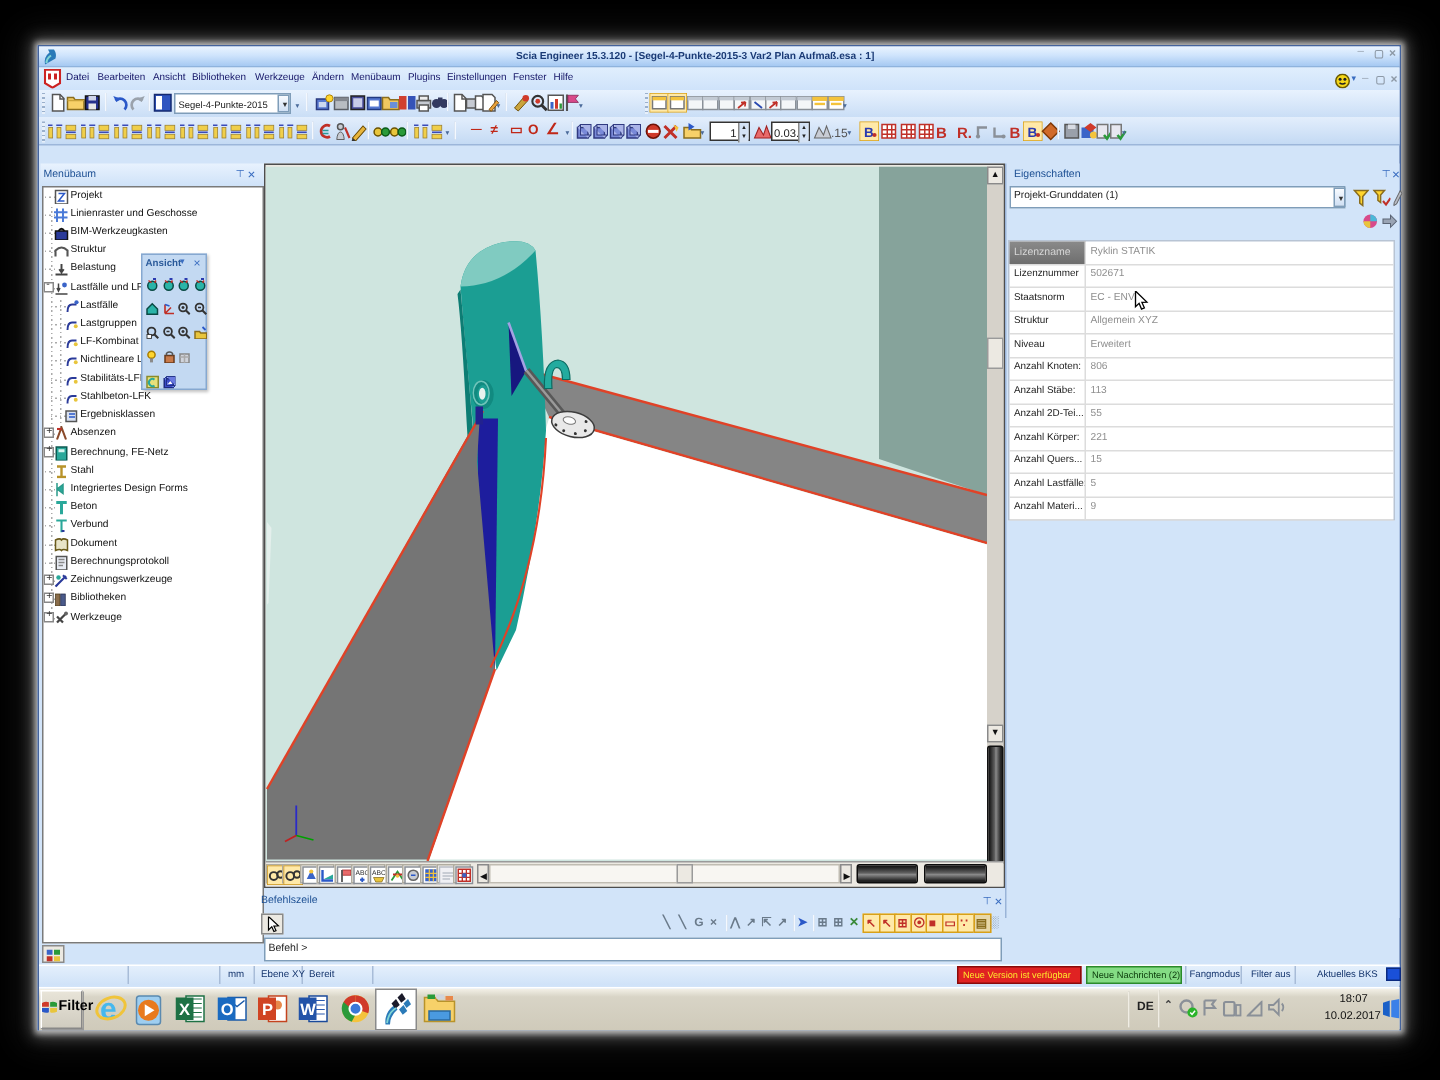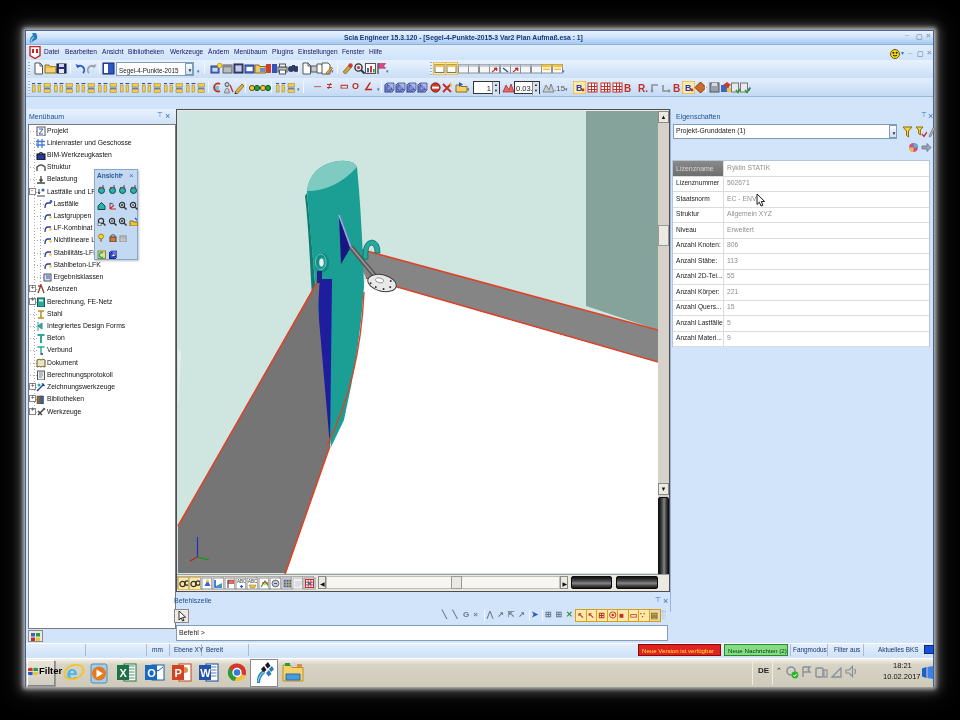--- a/index.html
+++ b/index.html
@@ -1331,17 +1331,17 @@
     <rect x="1" y="2" width="7" height="9" rx="1" fill="none" stroke="#8a9098" stroke-width="1.4"></rect>
     <rect x="9" y="4" width="3" height="7" fill="none" stroke="#8a9098" stroke-width="1.2"></rect>
   </svg>
 <svg style="position:absolute;left:831px;top:667px" width="11" height="11" viewBox="0 0 11 11">
     <path d="M1 10 L10 10 10 1Z" fill="none" stroke="#8a9098" stroke-width="1.3"></path>
   </svg>
 <svg style="position:absolute;left:845px;top:665px" width="13" height="13" viewBox="0 0 13 13">
     <path d="M1 5 h3 l3.5-3.5 v10 L4 8 H1Z" fill="none" stroke="#8a9098" stroke-width="1.2"></path>
     <path d="M9.5 4 a3.5 3.5 0 0 1 0 5" fill="none" stroke="#8a9098" stroke-width="1.2"></path>
   </svg>
-<div style="position:absolute;left:893px;top:661px;font-size:7.5px;color:#111;font-weight:normal;white-space:nowrap;line-height:9.5px;">18:21</div>
+<div style="position:absolute;left:893px;top:661px;font-size:7.5px;color:#111;font-weight:normal;white-space:nowrap;line-height:9.5px;">18:07</div>
 <div style="position:absolute;left:883px;top:672px;font-size:7.5px;color:#111;font-weight:normal;white-space:nowrap;line-height:9.5px;">10.02.2017</div>
 <svg style="position:absolute;left:922px;top:666px" width="11" height="13" viewBox="0 0 11 13">
     <path d="M0 2.5 L4.5 1 V12 L0 10.5Z" fill="#1a60c8"></path>
     <path d="M5.5 1 L11 0 V13 L5.5 12Z" fill="#3a80e8"></path>
   </svg>
 </body></html>

